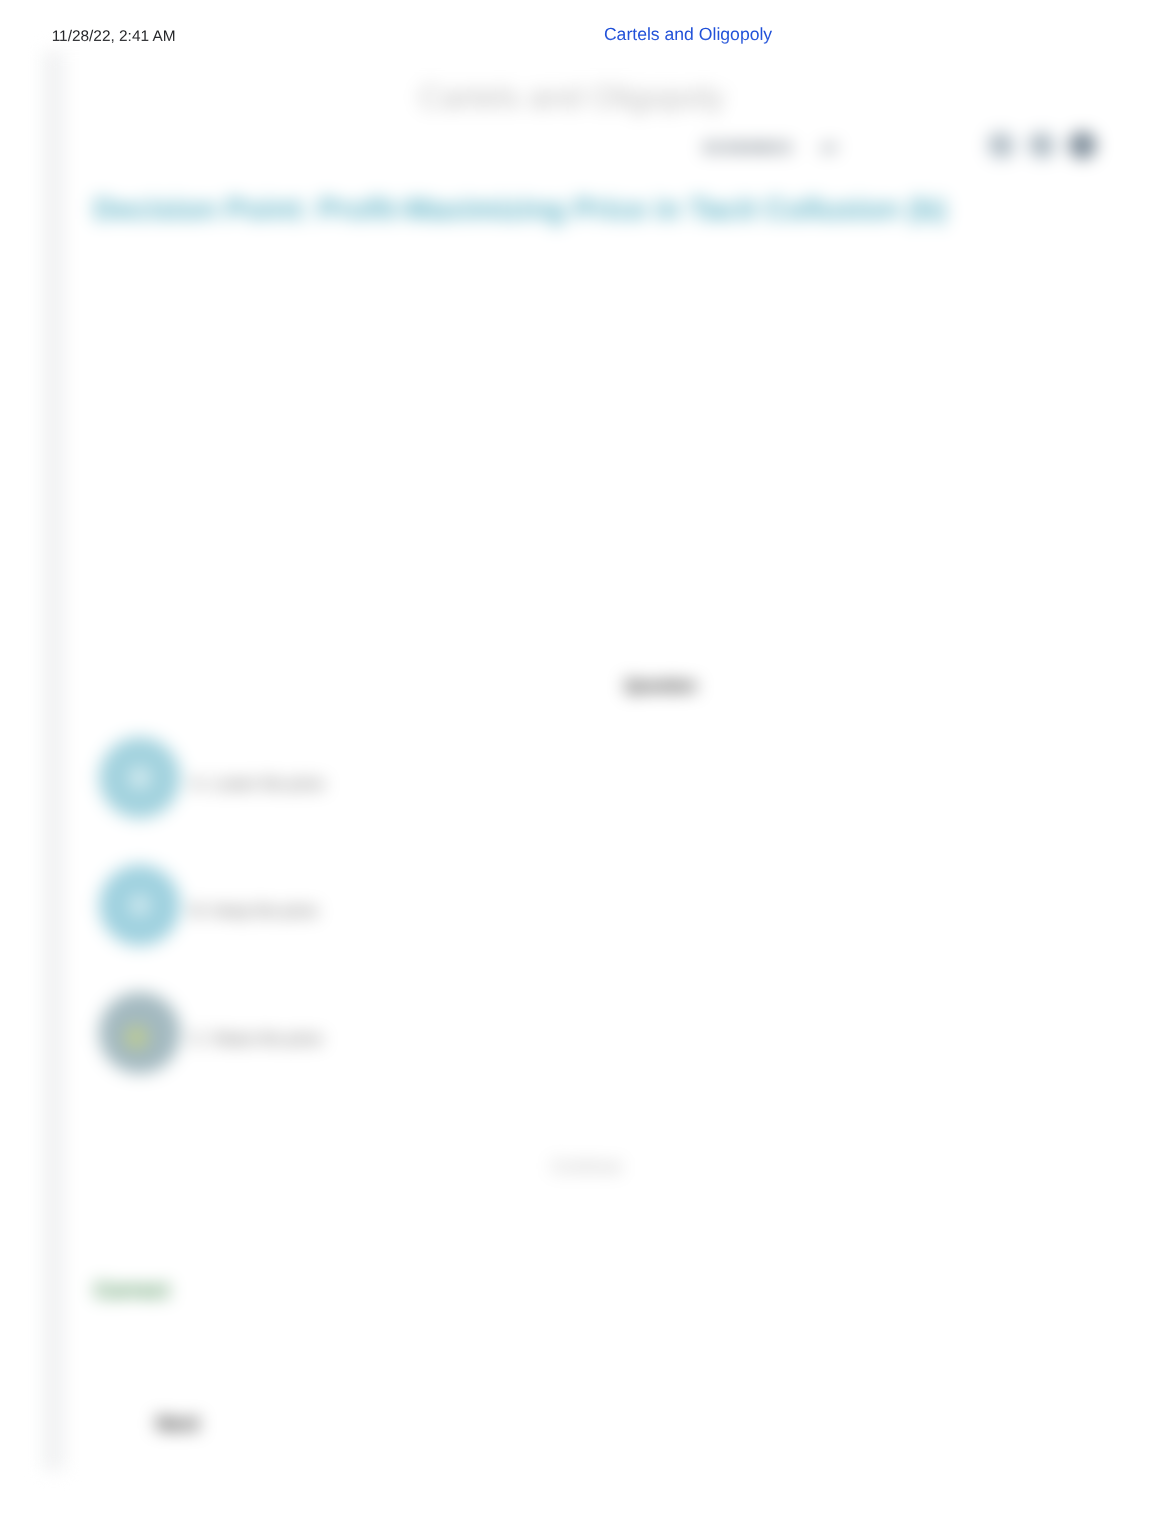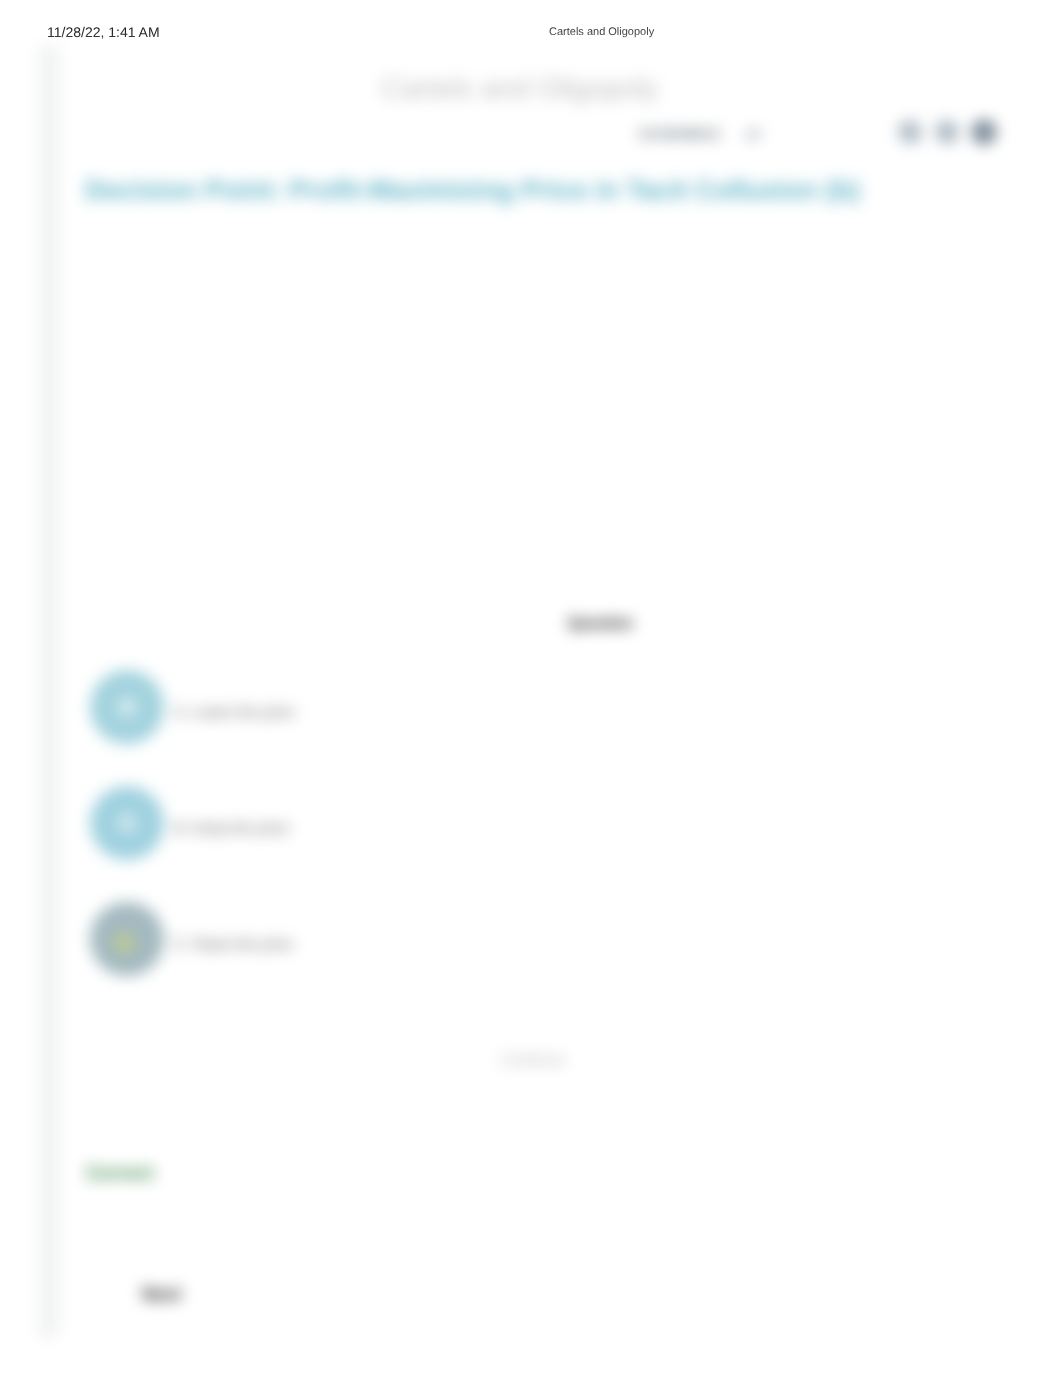--- a/index.html
+++ b/index.html
@@ -4,21 +4,21 @@
 <title>Cartels and Oligopoly</title>
 <style>
   html,body{margin:0;padding:0;}
   body{width:1062px;height:1377px;background:#ffffff;
        font-family:"Liberation Sans",sans-serif;overflow:hidden;
        -webkit-font-smoothing:antialiased;text-rendering:geometricPrecision;}
 
   
   .print-header{position:absolute;left:0;top:0;width:1062px;height:46px;}
   .ph-date{position:absolute;left:47px;top:25px;font-size:14px;color:#202124;line-height:14px;}
-  .ph-title{position:absolute;left:549px;top:25px;font-size:11px;color:#404040;line-height:14px;}
+  .ph-title{position:absolute;left:549px;top:25px;font-size:16px;color:#1d4ed8;line-height:14px;}
 
   
   .blurwrap{position:absolute;left:0;top:46px;width:1062px;height:1331px;
             filter:blur(7.5px);}
 
   .railbar{position:absolute;left:39px;top:0;width:21px;height:1291px;background:#f1f2f3;}
 
   .content{position:absolute;left:59px;top:0;width:1003px;height:1331px;background:#fff;}
 
   .brand{position:absolute;left:322px;top:26px;font-size:29px;color:#bdbdbd;white-space:nowrap;line-height:34px;}
@@ -52,21 +52,21 @@
 
   .resultbadge{position:absolute;left:27px;top:1116px;font-size:19px;font-weight:bold;
                color:#2e7f3d;white-space:nowrap;line-height:24px;}
 
   .footnote{position:absolute;left:83px;top:1238px;font-size:18px;font-weight:bold;color:#171717;white-space:nowrap;line-height:21px;}
 </style>
 </head>
 <body>
 
 <div class="print-header">
-  <div class="ph-date">11/28/22, 1:41 AM</div>
+  <div class="ph-date">11/28/22, 2:41 AM</div>
   <div class="ph-title">Cartels and Oligopoly</div>
 </div>
 
 <div class="blurwrap">
   <div class="railbar"></div>
   <div class="content">
 
     <div class="brand">Cartels and Oligopoly</div>
 
     <div class="meta">

